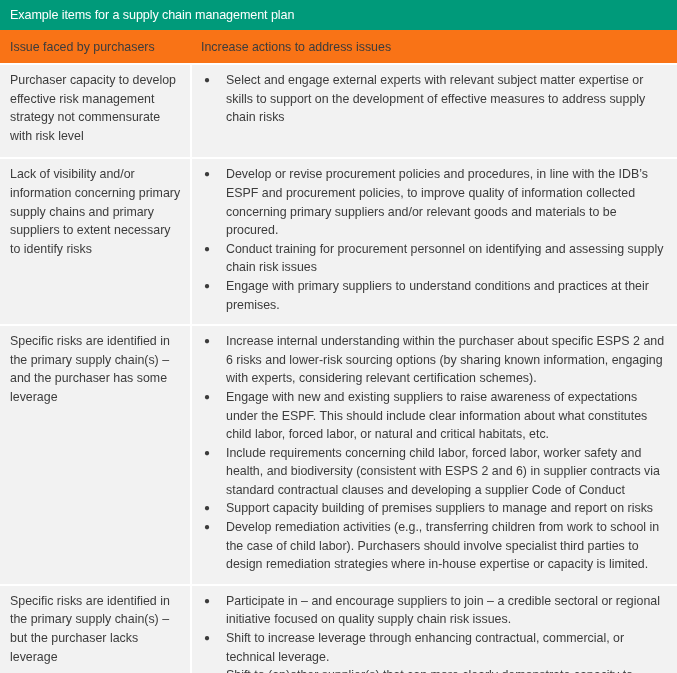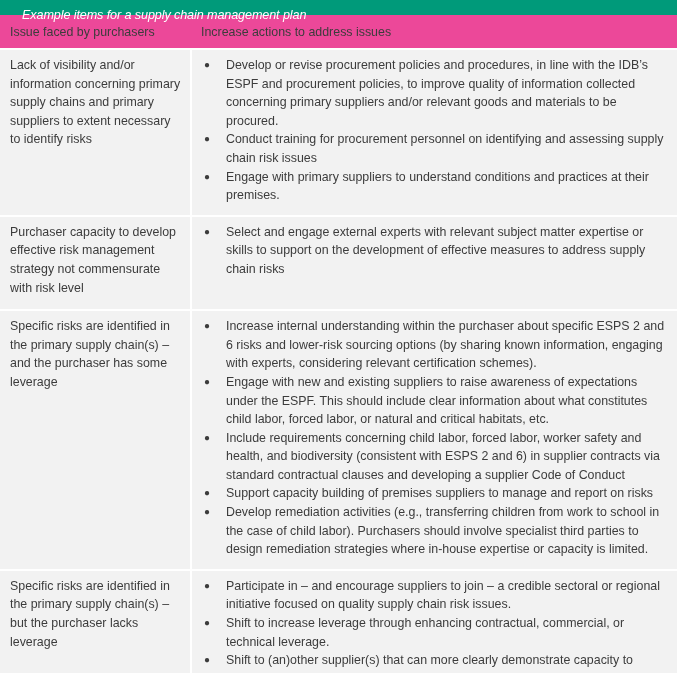--- a/index.html
+++ b/index.html
@@ -5,38 +5,37 @@
   html, body { margin: 0; padding: 0; background: #ffffff; }
   body {
     width: 677px; height: 673px; overflow: hidden;
     font-family: "Liberation Sans", "DejaVu Sans", sans-serif;
     color: #3c3c3c;
     font-size: 12.4px;
   }
   .title-bar {
     background: #009a7a;
     color: #ffffff;
-    height: 15px;
+    height: 30px;
     line-height: 30px;
-    padding-left: 22px;
+    padding-left: 10px;
     font-size: 12.6px;
     letter-spacing: -0.1px;
-    font-style: italic;
   }
   table {
     border-collapse: collapse;
     width: 677px;
     table-layout: fixed;
   }
   col.c1 { width: 191px; }
   col.c2 { width: 486px; }
   thead th {
     font-weight: normal;
     text-align: left;
-    background: #ec4899;
+    background: #f97316;
     height: 33px;
     padding: 0 0 0 10px;
     font-size: 12.4px;
     color: #3c3c3c;
   }
   thead th.h2 { padding-left: 10px; }
   tbody td {
     background: #f2f2f2;
     vertical-align: top;
     line-height: 18.6px;
@@ -76,34 +75,34 @@
       <col class="c2">
     </colgroup>
   <thead>
     <tr>
       <th>Issue faced by purchasers</th>
       <th class="h2">Increase actions to address issues</th>
     </tr>
   </thead>
   <tbody>
     <tr>
+      <td class="issue">Purchaser capacity to develop effective risk management strategy not commensurate with risk level</td>
+      <td class="actions">
+        <ul>
+          <li><span class="bullet">●</span><span>Select and engage external experts with relevant subject matter expertise or skills to support on the development of effective measures to address supply chain risks</span></li>
+        </ul>
+      </td>
+    </tr>
+    <tr>
       <td class="issue">Lack of visibility and/or information concerning primary supply chains and primary suppliers to extent necessary to identify risks</td>
       <td class="actions">
         <ul>
           <li><span class="bullet">●</span><span>Develop or revise procurement policies and procedures, in line with the IDB’s ESPF and procurement policies, to improve quality of information collected concerning primary suppliers and/or relevant goods and materials to be procured.</span></li>
           <li><span class="bullet">●</span><span>Conduct training for procurement personnel on identifying and assessing supply chain risk issues</span></li>
           <li><span class="bullet">●</span><span>Engage with primary suppliers to understand conditions and practices at their premises.</span></li>
-        </ul>
-      </td>
-    </tr>
-    <tr>
-      <td class="issue">Purchaser capacity to develop effective risk management strategy not commensurate with risk level</td>
-      <td class="actions">
-        <ul>
-          <li><span class="bullet">●</span><span>Select and engage external experts with relevant subject matter expertise or skills to support on the development of effective measures to address supply chain risks</span></li>
         </ul>
       </td>
     </tr>
     <tr>
       <td class="issue">Specific risks are identified in the primary supply chain(s) – and the purchaser has some leverage</td>
       <td class="actions">
         <ul>
           <li><span class="bullet">●</span><span>Increase internal understanding within the purchaser about specific ESPS 2 and 6 risks and lower-risk sourcing options (by sharing known information, engaging with experts, considering relevant certification schemes).</span></li>
           <li><span class="bullet">●</span><span>Engage with new and existing suppliers to raise awareness of expectations under the ESPF. This should include clear information about what constitutes child labor, forced labor, or natural and critical habitats, etc.</span></li>
           <li><span class="bullet">●</span><span>Include requirements concerning child labor, forced labor, worker safety and health, and biodiversity (consistent with ESPS 2 and 6) in supplier contracts via standard contractual clauses and developing a supplier Code of Conduct</span></li>

